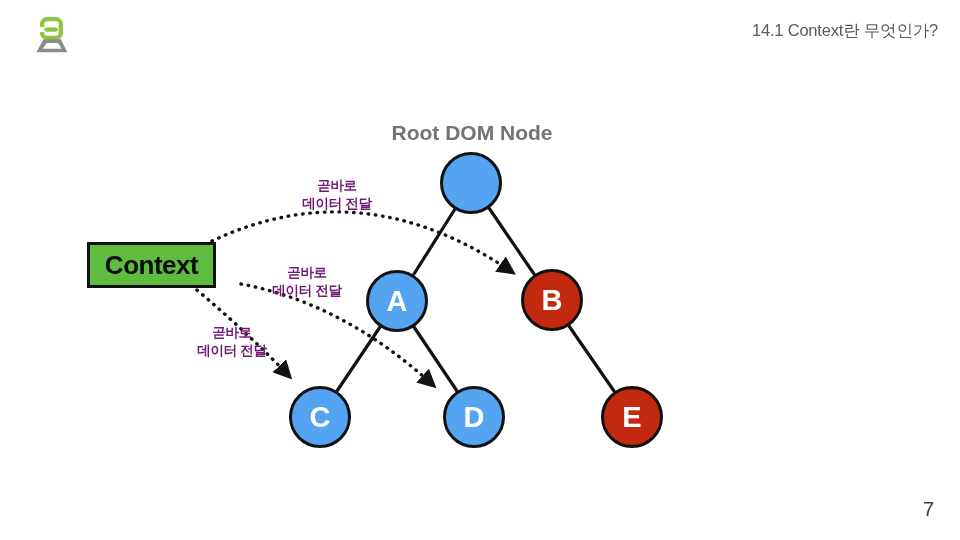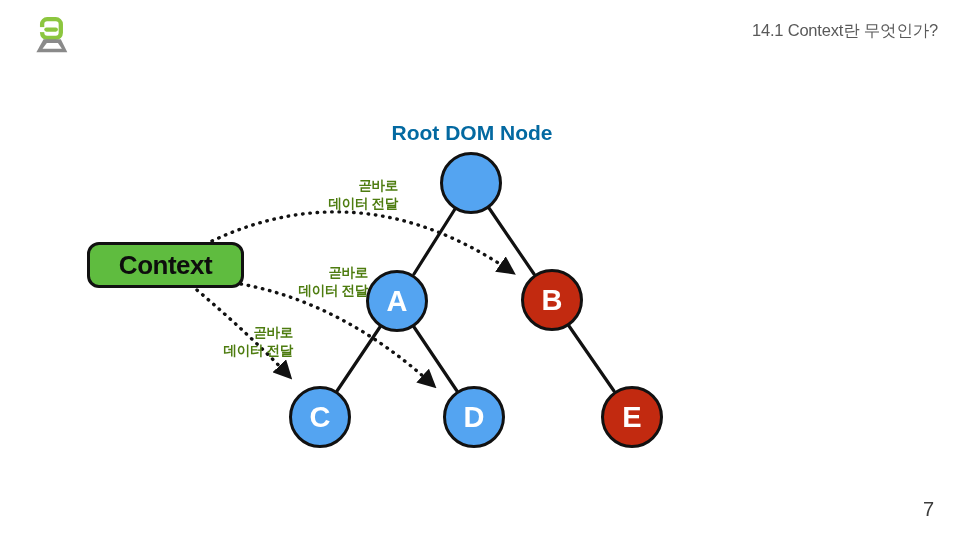--- a/index.html
+++ b/index.html
@@ -19,44 +19,44 @@
     font-size: 16.5px; color: #595959; letter-spacing: -0.2px;
   }
 
   .slide-title {
     position: absolute; top: 90px; right: 83px;
     font-size: 32px; font-weight: 700; color: #0d0d0d; letter-spacing: -0.5px;
   }
 
   .root-caption {
     position: absolute; left: 362px; top: 121px; width: 220px;
-    text-align: center; font-size: 21px; font-weight: 700; color: #0369a1;
+    text-align: center; font-size: 21px; font-weight: 700; color: #737373;
   }
 
   .node {
     position: absolute; width: 62px; height: 62px; box-sizing: border-box;
     border: 3px solid #111; border-radius: 50%;
     display: flex; align-items: center; justify-content: center;
     color: #ffffff; font-size: 29px; font-weight: 700;
   }
   .node.blue { background: #54A4F1; }
   .node.red  { background: #C22A10; }
 
   .context-box {
-    position: absolute; left: 87px; top: 242px; width: 157px; height: 46px;
+    position: absolute; left: 87px; top: 242px; width: 129px; height: 46px;
     box-sizing: border-box; background: #5FBC3F; border: 3px solid #111;
-    border-radius: 12px;
+    border-radius: 0;
     display: flex; align-items: center; justify-content: center;
   }
   .context-box span { font-size: 26px; font-weight: 700; color: #0d0d0d; letter-spacing: -0.5px; }
 
   .arrow-label {
     position: absolute; width: 122px;
-    text-align: right; white-space: pre-line;
-    font-size: 13.5px; font-weight: 700; color: #4d7c0f; line-height: 1.32;
+    text-align: center; white-space: pre-line;
+    font-size: 13.5px; font-weight: 700; color: #701a75; line-height: 1.32;
     letter-spacing: -0.3px;
   }
 
   .copyright {
     position: absolute; left: 22px; top: 504px;
     font-size: 15.5px; color: #8c8c8c; letter-spacing: -0.2px;
   }
   .page-number {
     position: absolute; right: 26px; top: 498px;
     font-size: 20px; color: #3c3c3c;

